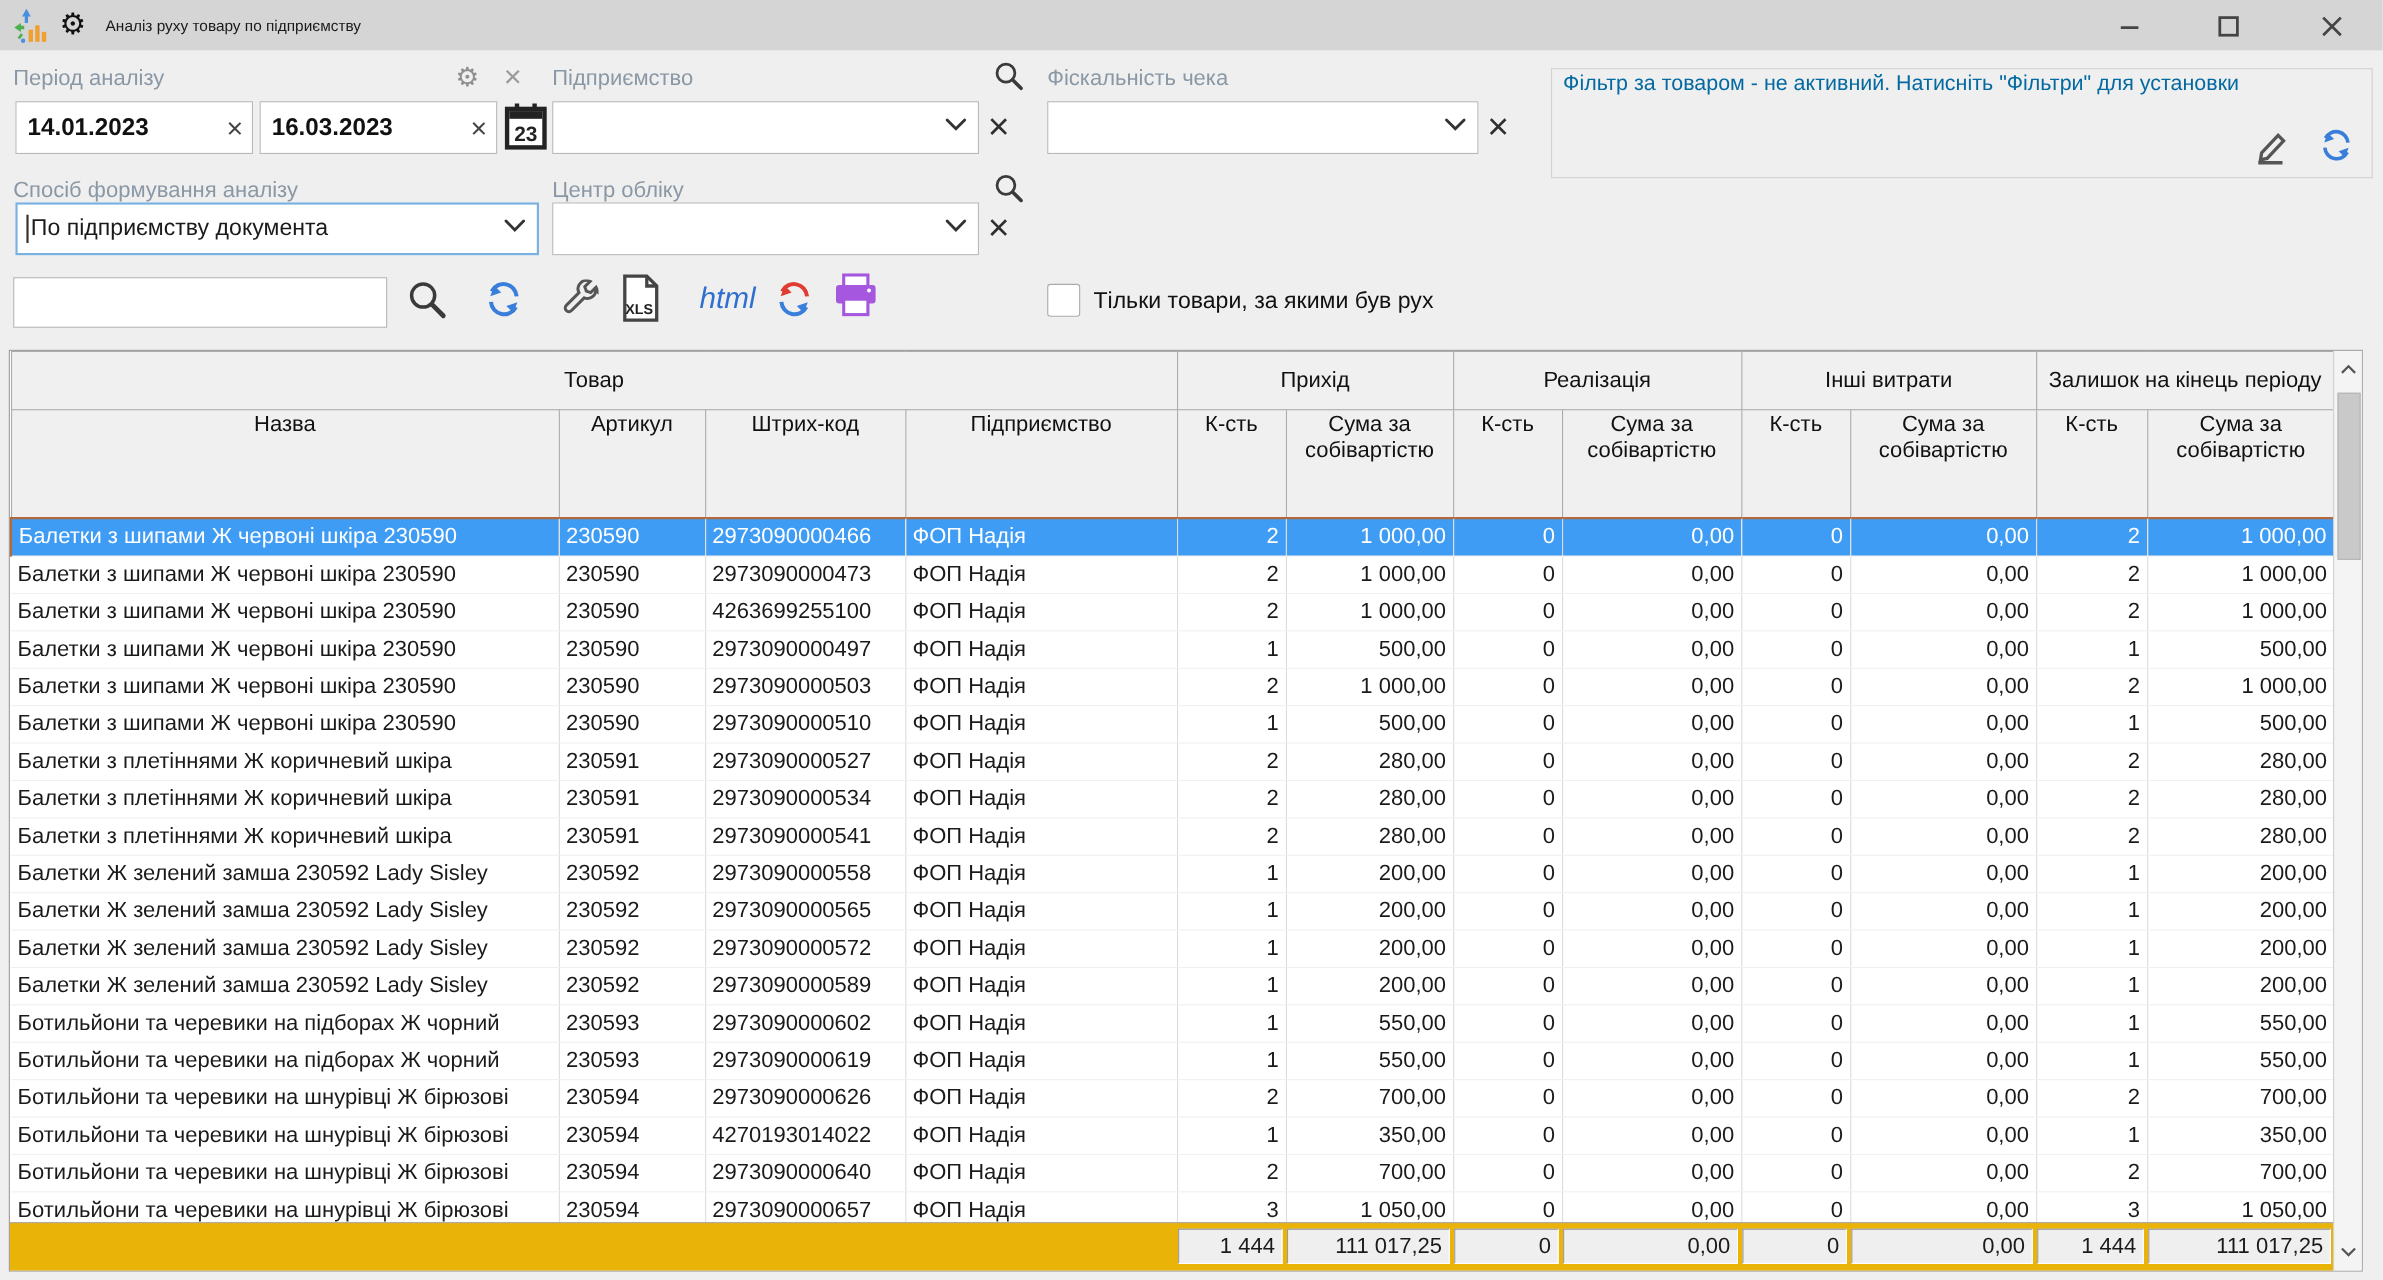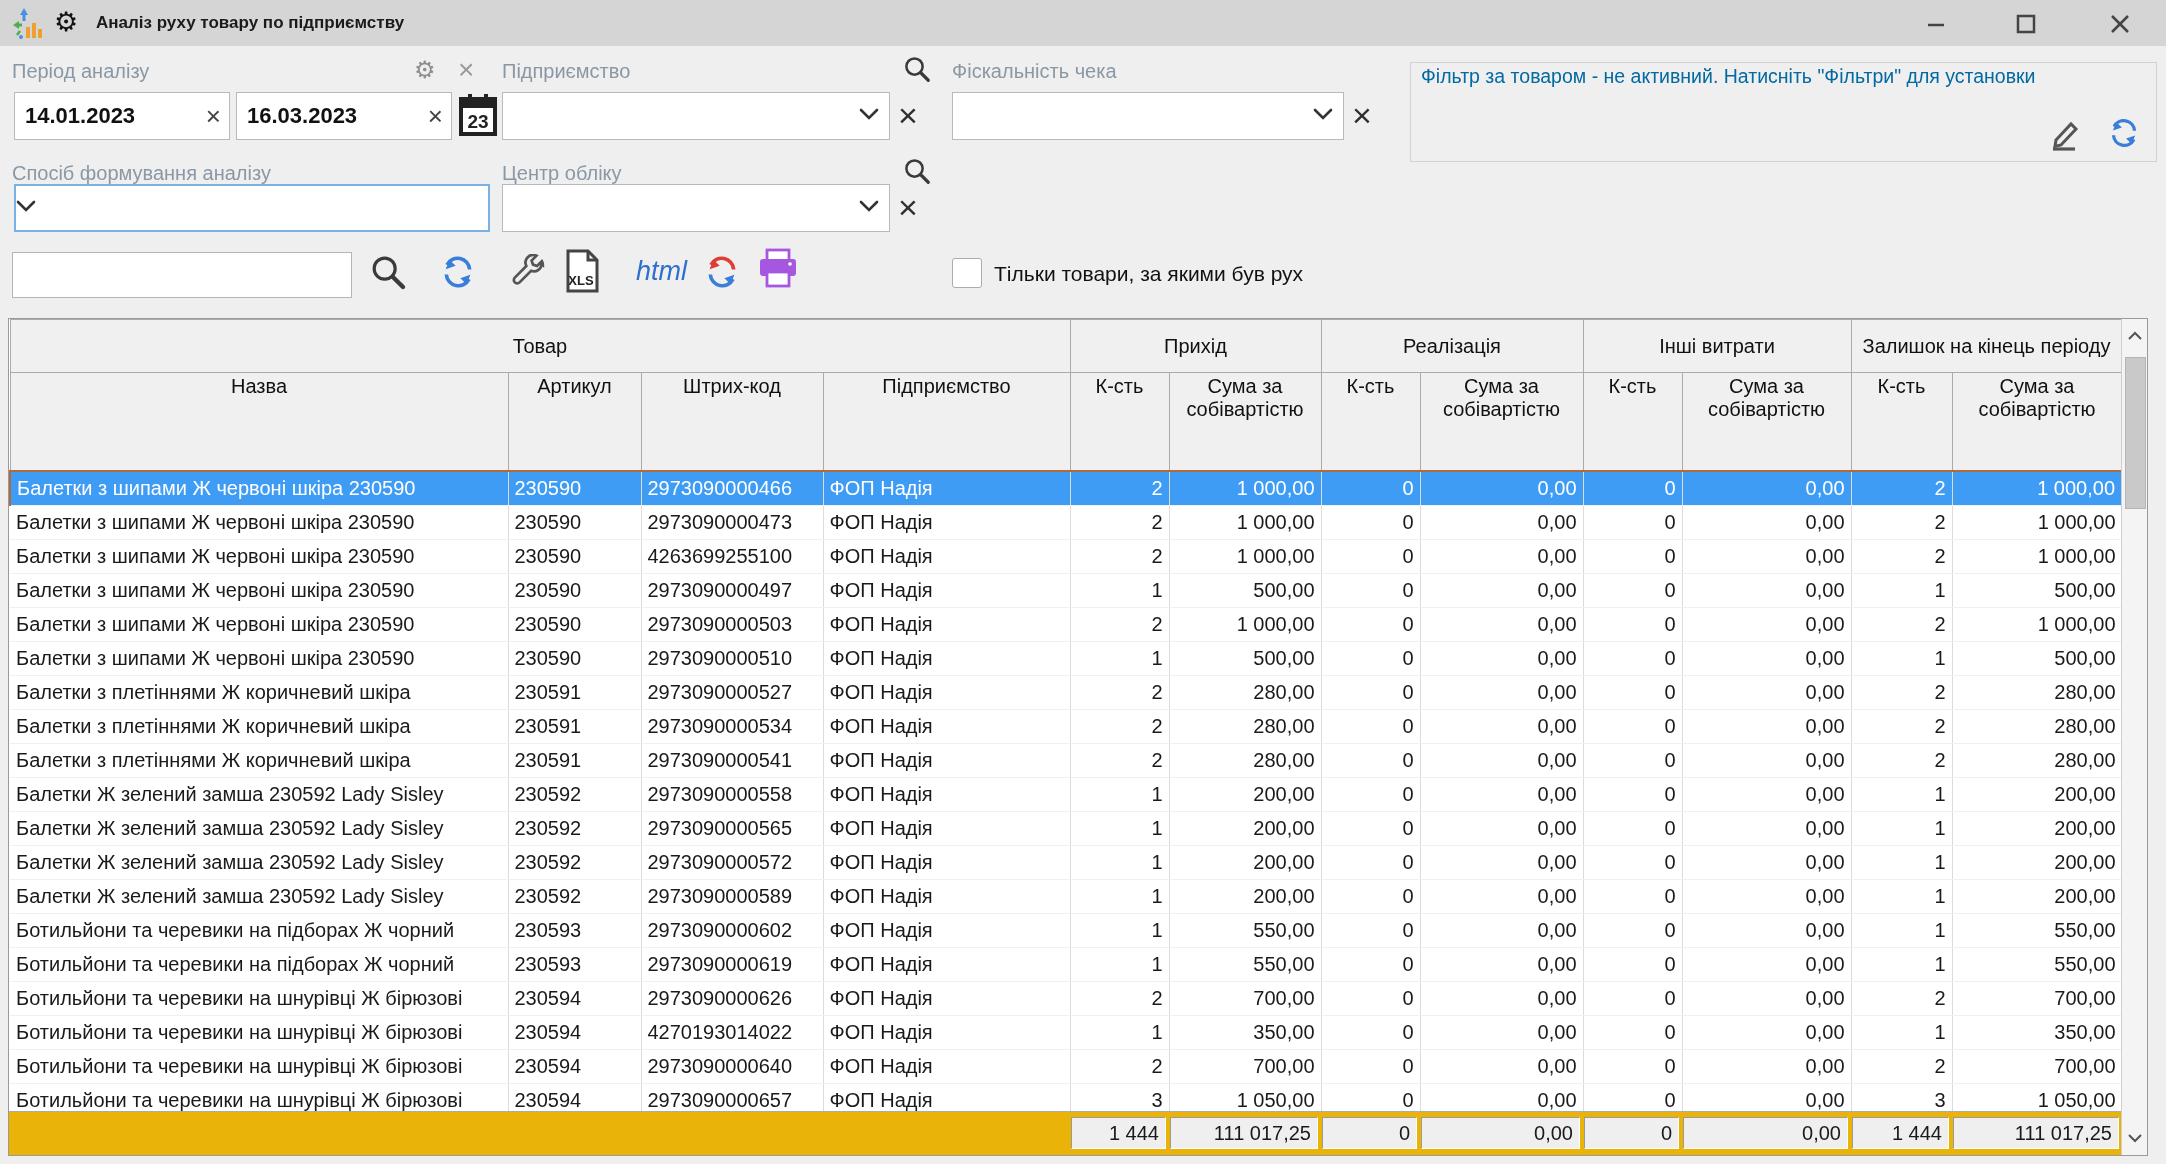--- a/index.html
+++ b/index.html
@@ -4,21 +4,21 @@
 <style>
   html,body{margin:0;padding:0;}
   body{width:2166px;height:1164px;overflow:hidden;background:#e9e9e9;
        font-family:"Liberation Sans",sans-serif;color:#1a1a1a;}
   .app{position:relative;width:2166px;height:1164px;background:#efefef;}
 
   
   .titlebar{position:absolute;left:0;top:0;width:100%;height:46px;background:#d5d5d5;}
   .titlebar .appicon{position:absolute;left:12px;top:7px;}
   .titlebar .gear{position:absolute;left:54px;top:6px;font-size:27px;color:#111;}
-  .titlebar .title{position:absolute;left:96px;top:0;line-height:46px;font-size:17px;font-weight:bold;}
+  .titlebar .title{position:absolute;left:96px;top:0;line-height:46px;font-size:14px;font-weight:normal;}
   .winbtn{position:absolute;top:0;width:60px;height:46px;text-align:center;line-height:44px;
           font-size:26px;color:#444;}
   .winbtn svg{vertical-align:middle;}
   #btn-min{left:1906px;} #btn-max{left:1996px;} #btn-close{left:2090px;}
 
   
   .filters{position:absolute;left:0;top:46px;width:100%;height:272px;background:#efefef;}
   .flabel{position:absolute;font-size:20px;color:#8a98a5;white-space:nowrap;}
   .combo,.datebox{position:absolute;background:#fff;border:1px solid #b9b9b9;box-sizing:border-box;
           display:flex;align-items:center;}
@@ -132,20 +132,21 @@
         <line x1="6" y1="1" x2="6" y2="5" stroke="#222" stroke-width="2"></line>
         <line x1="14" y1="1" x2="14" y2="5" stroke="#222" stroke-width="2"></line>
         <rect x="1.5" y="3.5" width="17" height="17.5" fill="#fff" stroke="#222" stroke-width="2"></rect>
         <rect x="2.5" y="4.5" width="15" height="3.5" fill="#222"></rect>
         <text x="10" y="18" font-size="9.5" font-weight="bold" text-anchor="middle" fill="#222" font-family="Liberation Sans, sans-serif">23</text>
       </svg>
     </span>
 
     <span class="flabel" style="left:12px;top:116px">Спосіб формування аналізу</span>
     <div class="combo focused" style="left:14px;top:138px;width:476px;height:48px">
+      <span class="val"><span class="caret"></span><span>По підприємству документа</span></span>
       <span class="chev">
         <svg width="20" height="13" viewBox="0 0 20 13">
             <polyline points="2,2 10,10 18,2" fill="none" stroke="#333" stroke-width="2.6" stroke-linecap="round"></polyline>
           </svg>
       </span>
     </div>
 
     <span class="flabel" style="left:502px;top:14px">Підприємство</span>
     <span class="iconbtn" style="left:902px;top:8px">
       <svg width="30" height="30" viewBox="0 0 24 24">

